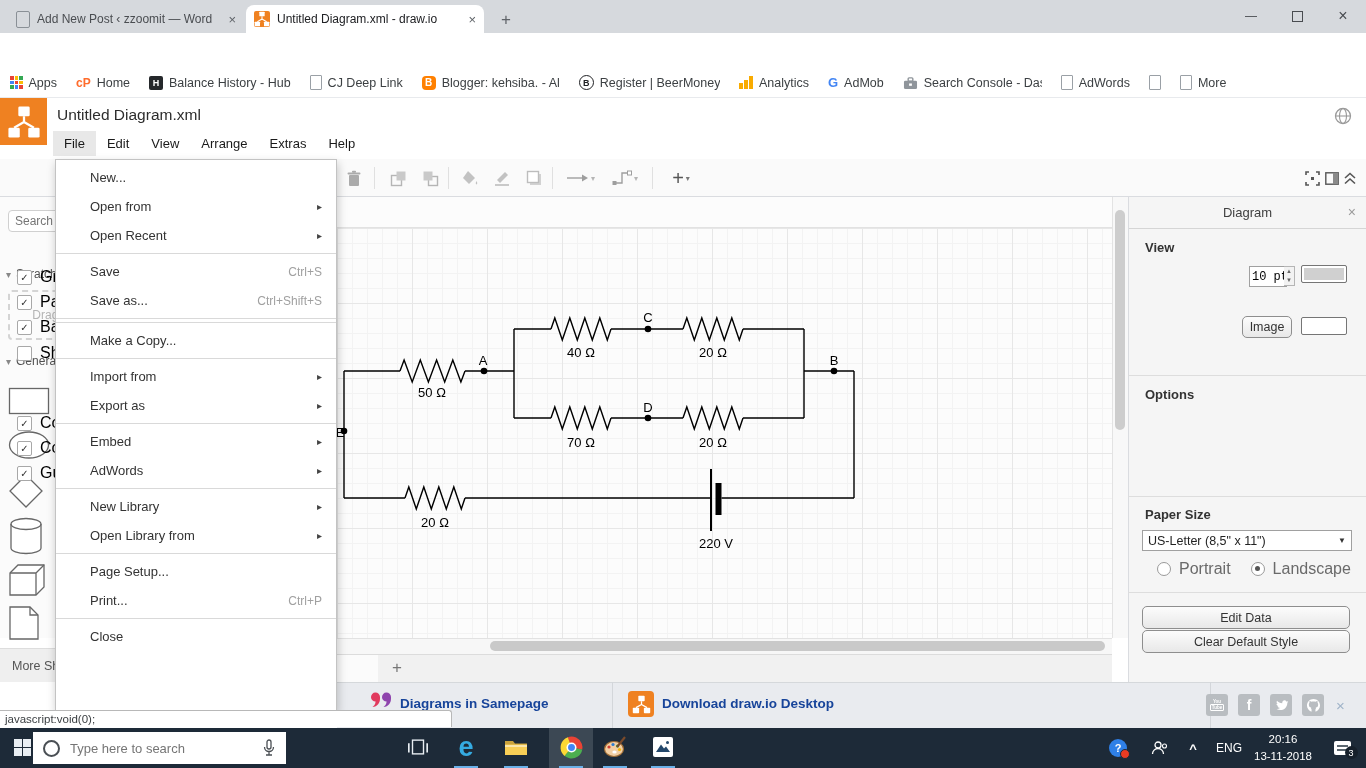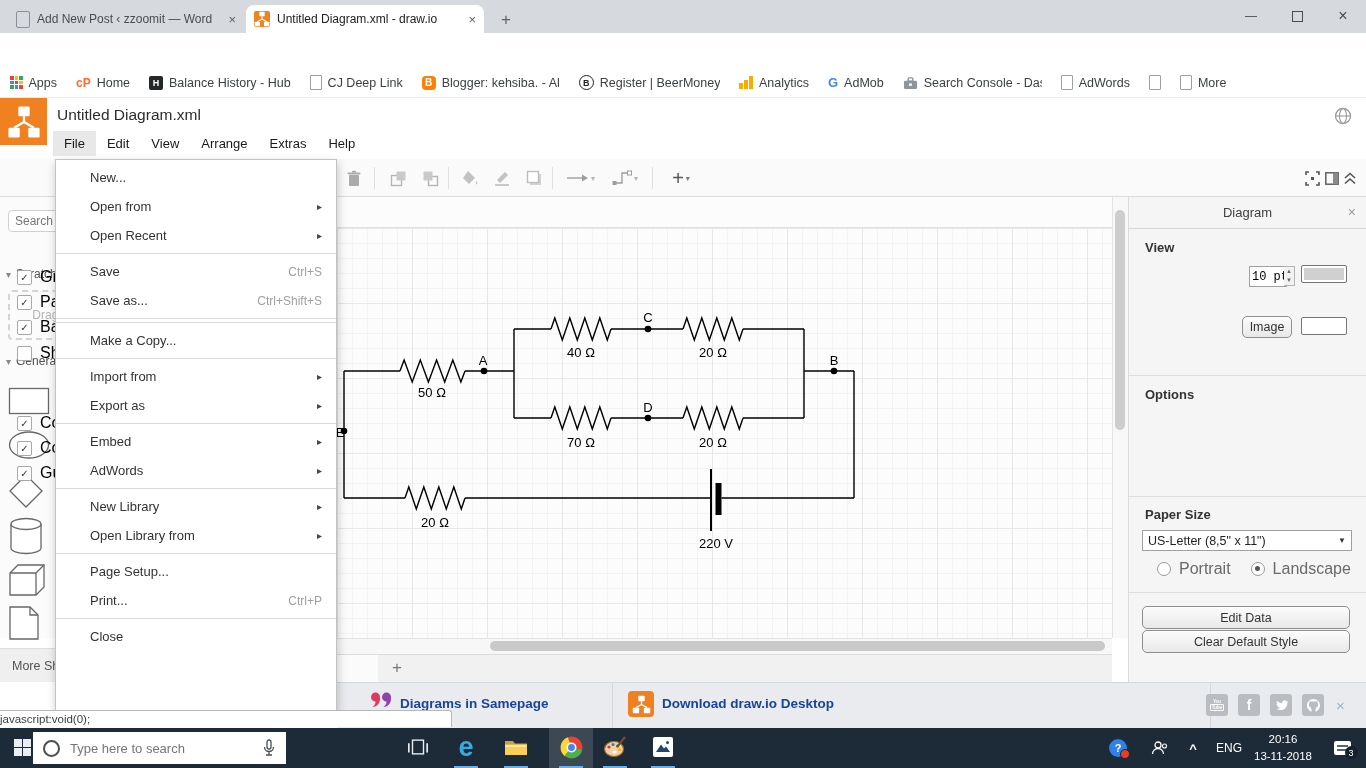--- a/index.html
+++ b/index.html
@@ -88,21 +88,21 @@
   .ad-div{top:682px;width:1px;height:46px;background:#d3d6da;z-index:5;}
   .adtext{font-size:13.5px;font-weight:bold;color:#17449a;white-space:nowrap;}
   .soc{width:22px;height:22px;border-radius:3px;background:#b9bdc1;display:flex;align-items:center;justify-content:center;color:#fff;}
   
   #filemenu{left:55px;top:159px;width:282px;height:552px;background:#fff;border:1px solid #c3c3c3;box-shadow:1px 4px 9px rgba(0,0,0,.22);z-index:50;box-sizing:border-box;padding-top:3px;}
   .fm-item{height:29px;display:flex;align-items:center;padding:0 14px 0 34px;font-size:13px;color:#333;}
   .fm-sc{margin-left:auto;color:#a0a0a0;font-size:12px;}
   .fm-arrow{margin-left:auto;color:#444;font-size:10px;}
   .fm-sep{height:1px;background:#d9d9d9;margin:3px 0;}
   
-  #status{left:0;top:710px;width:452px;height:17px;background:#fff;border-top:1px solid #b8b8b8;border-right:1px solid #b8b8b8;border-radius:0 3px 0 0;font-size:11.5px;color:#3c4043;display:flex;align-items:center;box-sizing:border-box;z-index:60;}
+  #status{left:0;top:710px;width:452px;height:17px;background:#fff;border-top:1px solid #b8b8b8;border-right:1px solid #b8b8b8;border-radius:0 3px 0 0;font-size:11.5px;color:#3c4043;display:flex;align-items:center;padding-left:5px;box-sizing:border-box;z-index:60;}
   
   #taskbar{left:0;top:728px;width:1366px;height:40px;background:#1d2a38;z-index:100;}
   #tsearch{left:33px;top:732px;width:253px;height:32px;background:#fff;display:flex;align-items:center;z-index:101;}
   #tsearch input{border:none;outline:none;font-size:13px;color:#444;width:160px;font-family:"Liberation Sans",sans-serif;}
   .ring{width:13px;height:13px;border:2px solid #4a4f54;border-radius:50%;margin:0 8px 0 10px;}
   .tico{top:728px;width:44px;height:38px;display:flex;align-items:center;justify-content:center;z-index:101;}
   .runline{top:766px;height:2px;background:#6ab0e8;z-index:102;}
   #chromecell{left:549px;top:728px;width:44px;height:40px;background:rgba(255,255,255,.14);z-index:100;}
   .trayico{top:728px;height:40px;display:flex;align-items:center;justify-content:center;color:#fff;z-index:101;}
   #clock{left:1252px;top:731px;width:62px;color:#fff;font-size:11.5px;text-align:center;line-height:17px;z-index:101;}

